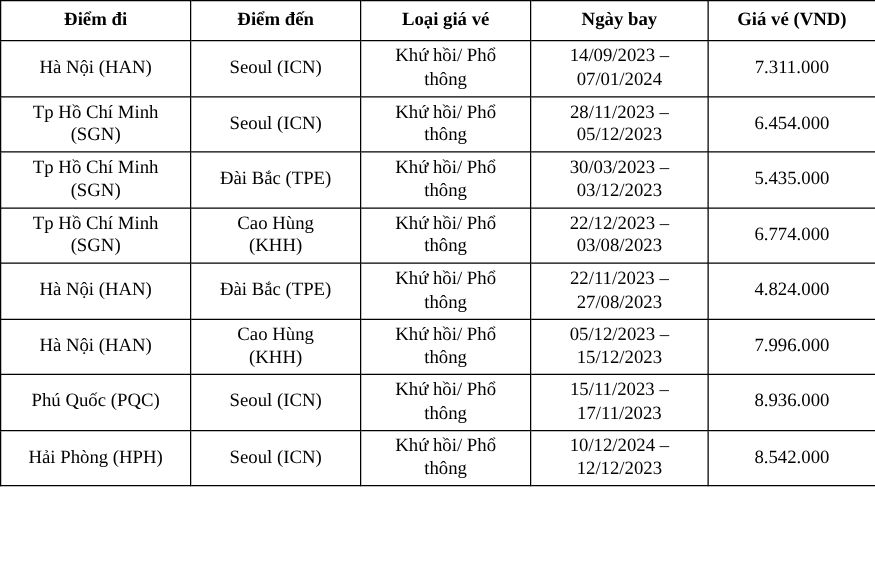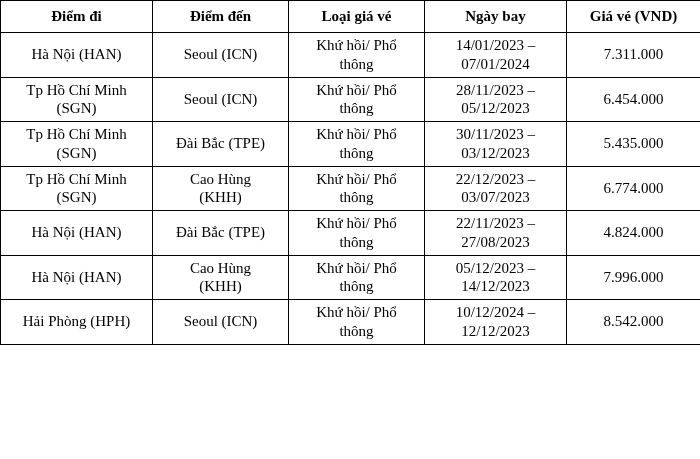--- a/index.html
+++ b/index.html
@@ -68,21 +68,21 @@
           <span class="cell-line">Hà Nội (HAN)</span>
         </td>
       <td>
           <span class="cell-line">Seoul (ICN)</span>
         </td>
       <td>
           <span class="cell-line">Khứ hồi/ Phổ</span>
           <span class="cell-line">thông</span>
         </td>
       <td>
-          <span class="cell-line">14/01/2023 –</span>
+          <span class="cell-line">14/09/2023 –</span>
           <span class="cell-line">07/01/2024</span>
         </td>
       <td>
           <span class="cell-line">7.311.000</span>
         </td>
     </tr>
     <tr>
       <td>
           <span class="cell-line">Tp Hồ Chí Minh</span>
           <span class="cell-line">(SGN)</span>
@@ -108,21 +108,21 @@
           <span class="cell-line">(SGN)</span>
         </td>
       <td>
           <span class="cell-line">Đài Bắc (TPE)</span>
         </td>
       <td>
           <span class="cell-line">Khứ hồi/ Phổ</span>
           <span class="cell-line">thông</span>
         </td>
       <td>
-          <span class="cell-line">30/11/2023 –</span>
+          <span class="cell-line">30/03/2023 –</span>
           <span class="cell-line">03/12/2023</span>
         </td>
       <td>
           <span class="cell-line">5.435.000</span>
         </td>
     </tr>
     <tr>
       <td>
           <span class="cell-line">Tp Hồ Chí Minh</span>
           <span class="cell-line">(SGN)</span>
@@ -130,21 +130,21 @@
       <td>
           <span class="cell-line">Cao Hùng</span>
           <span class="cell-line">(KHH)</span>
         </td>
       <td>
           <span class="cell-line">Khứ hồi/ Phổ</span>
           <span class="cell-line">thông</span>
         </td>
       <td>
           <span class="cell-line">22/12/2023 –</span>
-          <span class="cell-line">03/07/2023</span>
+          <span class="cell-line">03/08/2023</span>
         </td>
       <td>
           <span class="cell-line">6.774.000</span>
         </td>
     </tr>
     <tr>
       <td>
           <span class="cell-line">Hà Nội (HAN)</span>
         </td>
       <td>
@@ -169,24 +169,43 @@
       <td>
           <span class="cell-line">Cao Hùng</span>
           <span class="cell-line">(KHH)</span>
         </td>
       <td>
           <span class="cell-line">Khứ hồi/ Phổ</span>
           <span class="cell-line">thông</span>
         </td>
       <td>
           <span class="cell-line">05/12/2023 –</span>
-          <span class="cell-line">14/12/2023</span>
+          <span class="cell-line">15/12/2023</span>
         </td>
       <td>
           <span class="cell-line">7.996.000</span>
+        </td>
+    </tr>
+    <tr>
+      <td>
+          <span class="cell-line">Phú Quốc (PQC)</span>
+        </td>
+      <td>
+          <span class="cell-line">Seoul (ICN)</span>
+        </td>
+      <td>
+          <span class="cell-line">Khứ hồi/ Phổ</span>
+          <span class="cell-line">thông</span>
+        </td>
+      <td>
+          <span class="cell-line">15/11/2023 –</span>
+          <span class="cell-line">17/11/2023</span>
+        </td>
+      <td>
+          <span class="cell-line">8.936.000</span>
         </td>
     </tr>
     <tr>
       <td>
           <span class="cell-line">Hải Phòng (HPH)</span>
         </td>
       <td>
           <span class="cell-line">Seoul (ICN)</span>
         </td>
       <td>

